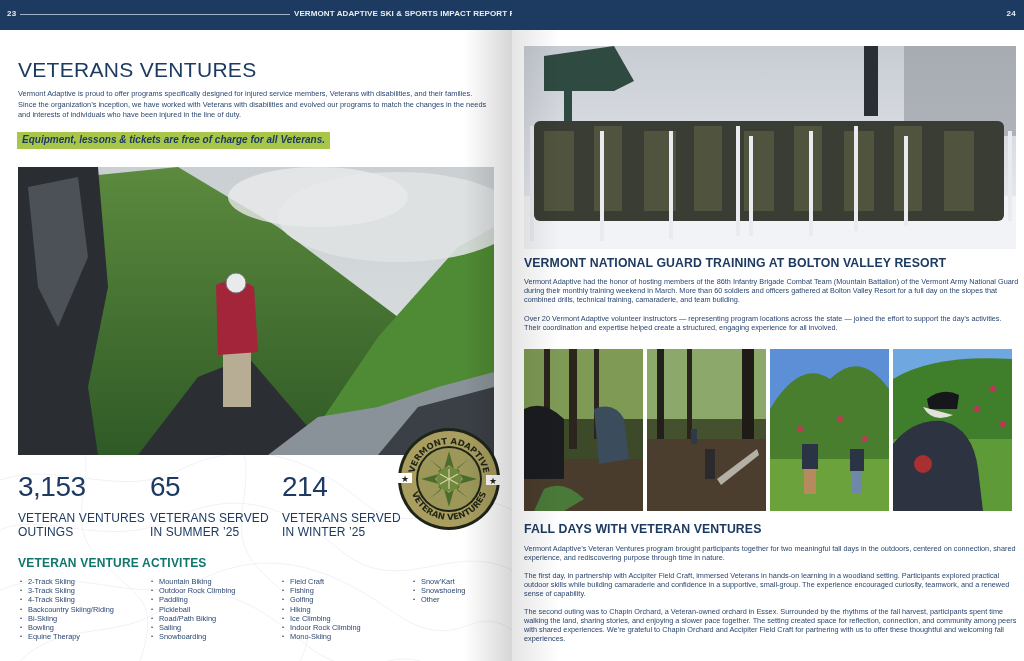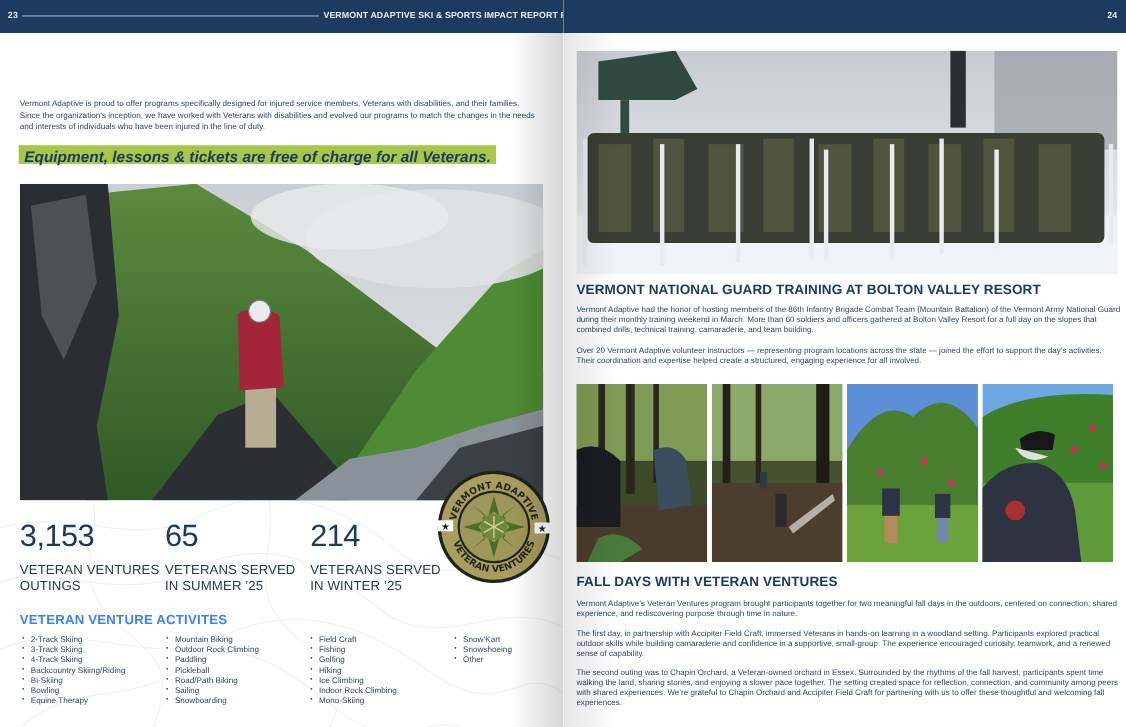--- a/index.html
+++ b/index.html
@@ -28,32 +28,32 @@
   .topbar .pnum { position: absolute; top: 9px; font-size: 8px; font-weight: bold; letter-spacing: 0.3px; }
   .page-left .topbar .pnum { left: 7px; }
   .page-right .topbar .pnum { right: 8px; margin-left: 32px; }
   .topbar .rule { position: absolute; left: 20px; top: 14px; width: 270px; height: 1px; background: #9fb0c8; }
   .topbar .rtitle { position: absolute; left: 294px; top: 9px; font-size: 8px; font-weight: bold; letter-spacing: 0.1px; white-space: nowrap; }
 
   
   .contours { position: absolute; left: 0; top: 440px; width: 512px; height: 221px; opacity: 0.35; }
   .title { position: absolute; left: 18px; top: 58px; font-size: 21px; font-weight: normal; letter-spacing: 0.3px; color: #1d3a61; }
   .intro { position: absolute; left: 18px; top: 89px; width: 470px; font-size: 7.4px; line-height: 10.5px; color: #2a4670; }
-  .highlight { position: absolute; left: 17px; top: 132px; height: 17px; padding: 2px 5px 0 5px; background: #a7c64a; font-size: 14px; font-weight: bold; font-style: italic; color: #1d3a61; white-space: nowrap; }
+  .highlight { position: absolute; left: 17px; top: 132px; height: 17px; padding: 2px 5px 0 5px; background: #a7c64a; font-size: 10px; font-weight: bold; font-style: italic; color: #1d3a61; white-space: nowrap; }
 
   .hero { position: absolute; left: 18px; top: 167px; width: 476px; height: 288px; overflow: hidden; }
 
   .stats { position: absolute; top: 472px; left: 18px; display: flex; }
   .stat { width: 132px; }
   .stat .num { font-size: 28px; line-height: 30px; color: #1d3a61; letter-spacing: -0.5px; }
   .stat .lbl { margin-top: 9px; font-size: 12px; line-height: 14px; color: #1d3a61; letter-spacing: 0.1px; }
 
   .badge { position: absolute; left: 396px; top: 425px; width: 106px; height: 108px; }
 
-  .act-title { position: absolute; left: 18px; top: 556px; font-size: 12px; color: #3b82f6; letter-spacing: 0.2px; }
+  .act-title { position: absolute; left: 18px; top: 556px; font-size: 12px; color: #0f766e; letter-spacing: 0.2px; }
   .act-cols { position: absolute; left: 20px; top: 577px; display: flex; }
   .act-col { list-style: none; font-size: 7.4px; line-height: 9.2px; color: #2a4670; }
   .act-col li { padding-left: 8px; position: relative; white-space: nowrap; }
   .act-col li::before { content: "\2022"; position: absolute; left: 0; top: 0; font-size: 6px; }
   .act-col:nth-child(1) { width: 131px; }
   .act-col:nth-child(2) { width: 131px; }
   .act-col:nth-child(3) { width: 131px; }
 
   
   .guard-photo { position: absolute; left: 12px; top: 46px; width: 492px; height: 203px; overflow: hidden; }
@@ -86,20 +86,21 @@
       <g fill="none" stroke="#c9cfd8" stroke-width="0.8">
         <path d="M0,40 C60,20 120,60 180,30 S300,10 360,60 S460,40 512,70"></path>
         <path d="M0,90 C40,70 110,110 170,80 S280,60 340,110 S450,100 512,130"></path>
         <path d="M0,150 C70,120 140,170 200,140 S320,120 390,170 S470,160 512,190"></path>
         <path d="M20,221 C60,180 120,200 160,170 S240,150 300,200 S380,210 420,221"></path>
         <path d="M80,0 C100,40 60,80 100,120 S160,160 140,221"></path>
         <path d="M240,0 C260,50 220,90 260,130 S320,180 300,221"></path>
       </g>
     </svg>
 
+    <h1 class="title">VETERANS VENTURES</h1>
     <p class="intro">Vermont Adaptive is proud to offer programs specifically designed for injured service members, Veterans with disabilities, and their families. Since the organization’s inception, we have worked with Veterans with disabilities and evolved our programs to match the changes in the needs and interests of individuals who have been injured in the line of duty.</p>
     <div class="highlight">Equipment, lessons &amp; tickets are free of charge for all Veterans.</div>
 
     <div class="hero">
       <svg width="476" height="288" viewBox="0 0 476 288">
         <defs>
           <linearGradient id="sky" x1="0" y1="0" x2="0" y2="1">
             <stop offset="0" stop-color="#c9cfd2"></stop>
             <stop offset="1" stop-color="#e2e5e6"></stop>
           </linearGradient>

